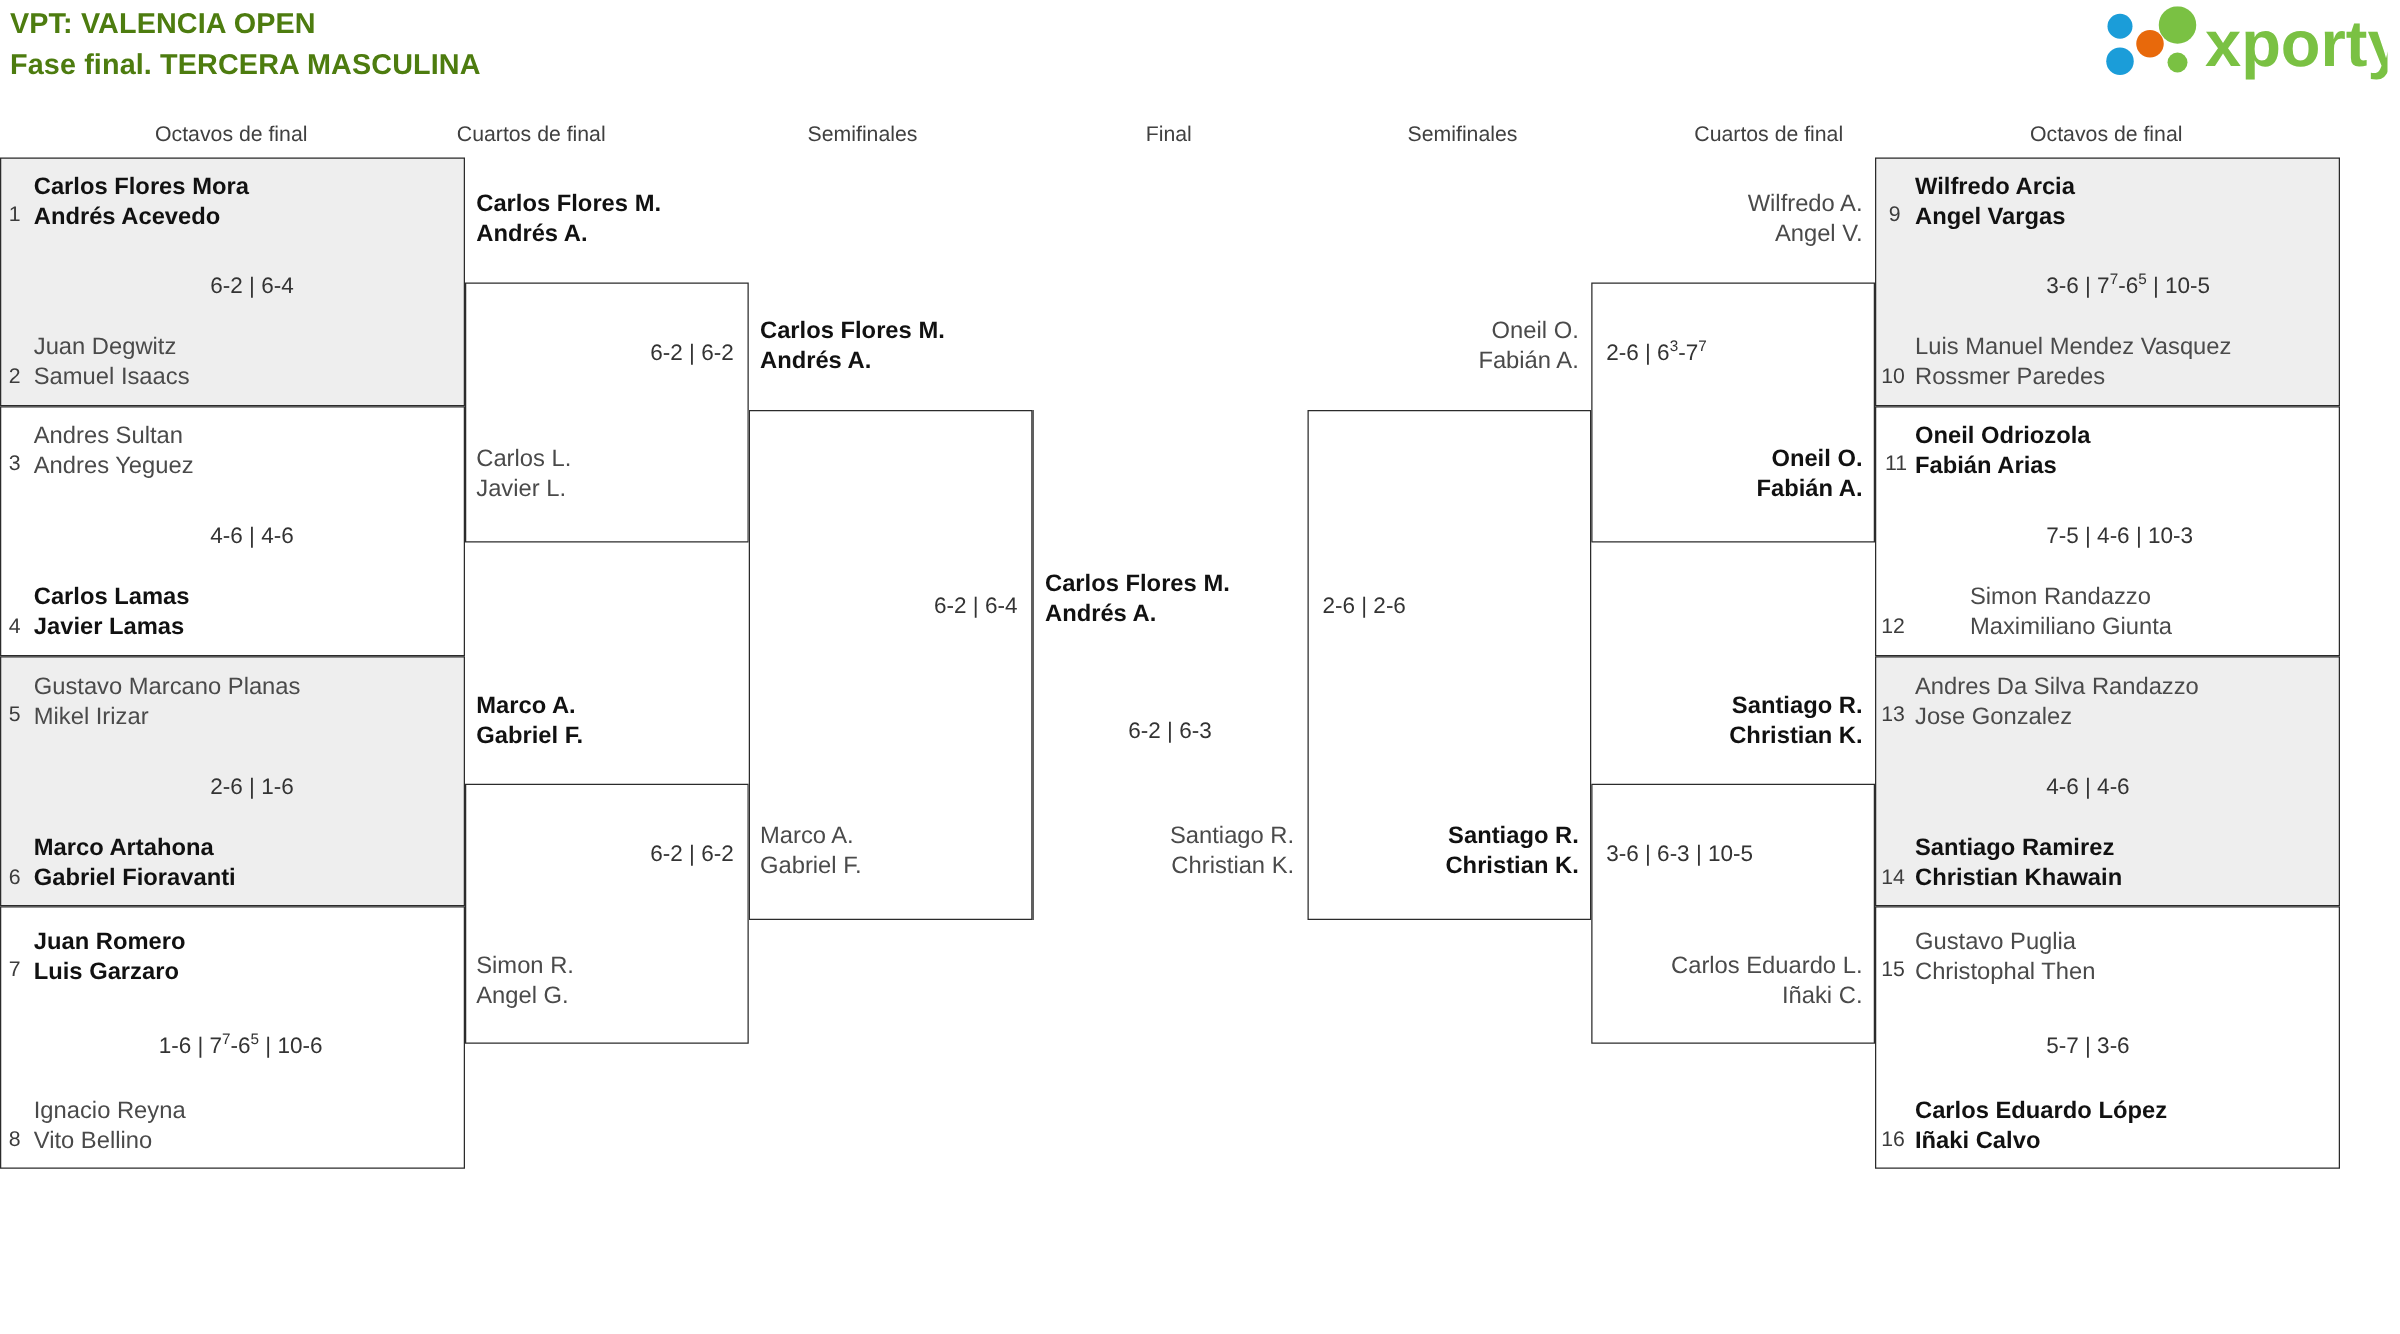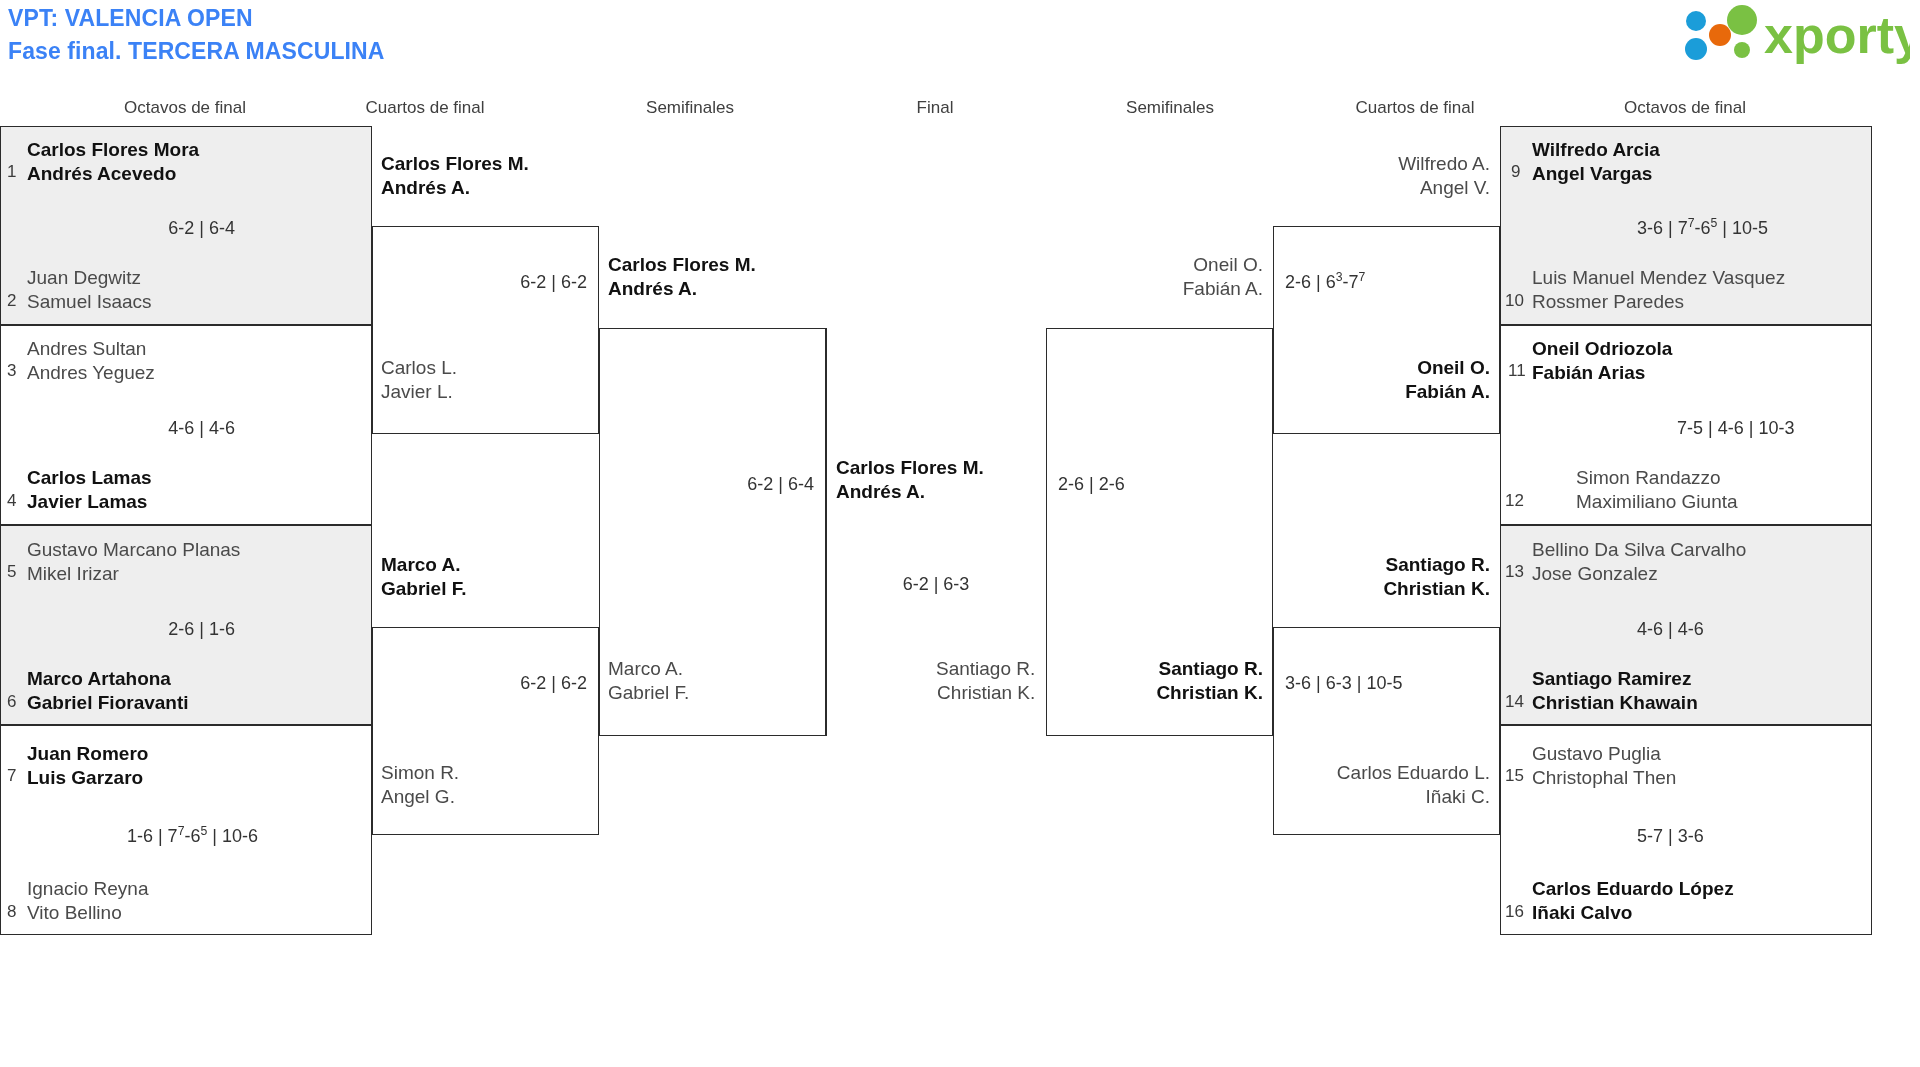--- a/index.html
+++ b/index.html
@@ -23,21 +23,21 @@
     left: 0; top: 0;
     width: 1920px; height: 72px;
   }
   .title-block {
     position: absolute;
     left: 8px; top: 2px;
   }
   .title-line {
     font-size: 23px;
     font-weight: bold;
-    color: #3b82f6;
+    color: #4d7c0f;
     letter-spacing: 0.1px;
     line-height: 33px;
     white-space: nowrap;
   }
 
   
   .logo {
     position: absolute;
     right: 10px; top: 5px;
     width: 230px; height: 60px;
@@ -267,31 +267,31 @@
     <span>Luis Manuel Mendez Vasquez</span>
     <span class="n2">Rossmer Paredes</span>
   </div>
 
   <div class="cell plain" style="left:1500px; top:325px; width:372px; height:200px;"></div>
   <div class="seed" style="left:1508px; top:362px;">11</div>
   <div class="team winner" style="left:1532px; top:337px;">
     <span>Oneil Odriozola</span>
     <span class="n2">Fabián Arias</span>
   </div>
-  <div class="score" style="left:1637px; top:418px; width:235px; text-align:left;margin-left:40px;"><span>7-5 | 4-6 | 10-3</span></div>
+  <div class="score" style="left:1637px; top:418px; width:235px; text-align:left;"><span>7-5 | 4-6 | 10-3</span></div>
   <div class="seed" style="left:1505px; top:492px;">12</div>
   <div class="team loser" style="left:1532px; top:466px;margin-left:44px;">
     <span>Simon Randazzo</span>
     <span class="n2">Maximiliano Giunta</span>
   </div>
 
   <div class="cell shaded" style="left:1500px; top:525px; width:372px; height:200px;"></div>
   <div class="seed" style="left:1505px; top:563px;">13</div>
   <div class="team loser" style="left:1532px; top:538px;">
-    <span>Bellino Da Silva Carvalho</span>
+    <span>Andres Da Silva Randazzo</span>
     <span class="n2">Jose Gonzalez</span>
   </div>
   <div class="score" style="left:1637px; top:619px; width:235px; text-align:left;"><span>4-6 | 4-6</span></div>
   <div class="seed" style="left:1505px; top:693px;">14</div>
   <div class="team winner" style="left:1532px; top:667px;">
     <span>Santiago Ramirez</span>
     <span class="n2">Christian Khawain</span>
   </div>
 
   <div class="cell plain" style="left:1500px; top:725px; width:372px; height:210px;"></div>

